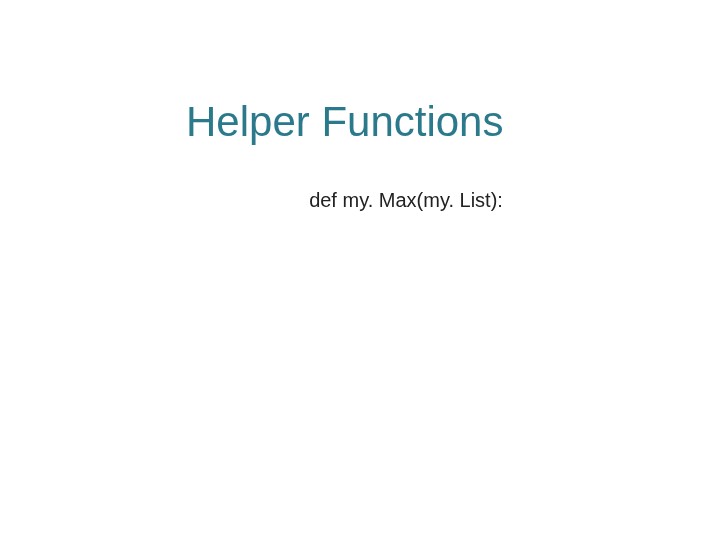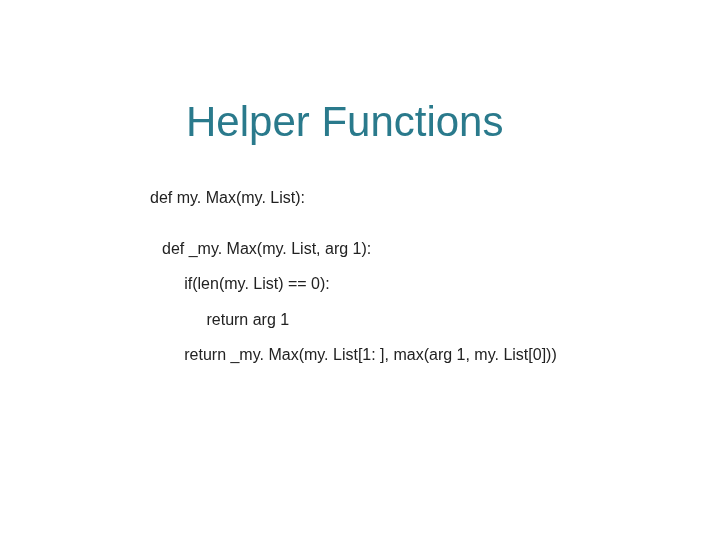--- a/index.html
+++ b/index.html
@@ -21,39 +21,34 @@
       padding: 50px 70px 50px 90px;
     }
     .title {
       font-size: 42px;
       font-weight: 400;
       color: #2a7a8c;
       margin-bottom: 40px;
       margin-left: 60px;
     }
     .code-block {
-      font-size: 16px;
+      font-size: 20px;
       line-height: 1.45;
       color: #222222;
       font-family: Arial, Helvetica, sans-serif;
+      text-align: center;
     }
     .code-line {
       white-space: pre;
     }
     .block2 {
       margin-top: 28px;
     }
   </style>
 </head>
 <body>
 
 <div class="slide">
   <h1 class="title">Helper Functions</h1>
   <div class="code-block">
     <div class="code-line">def my. Max(my. List):</div>
-    <div class="block2">
-      <div class="code-line">def _my. Max(my. List, arg 1):</div>
-      <div class="code-line">     if(len(my. List) == 0):</div>
-      <div class="code-line">          return arg 1</div>
-      <div class="code-line">     return _my. Max(my. List[1: ], max(arg 1, my. List[0]))</div>
-    </div>
   </div>
 </div>
 
 </body></html>

